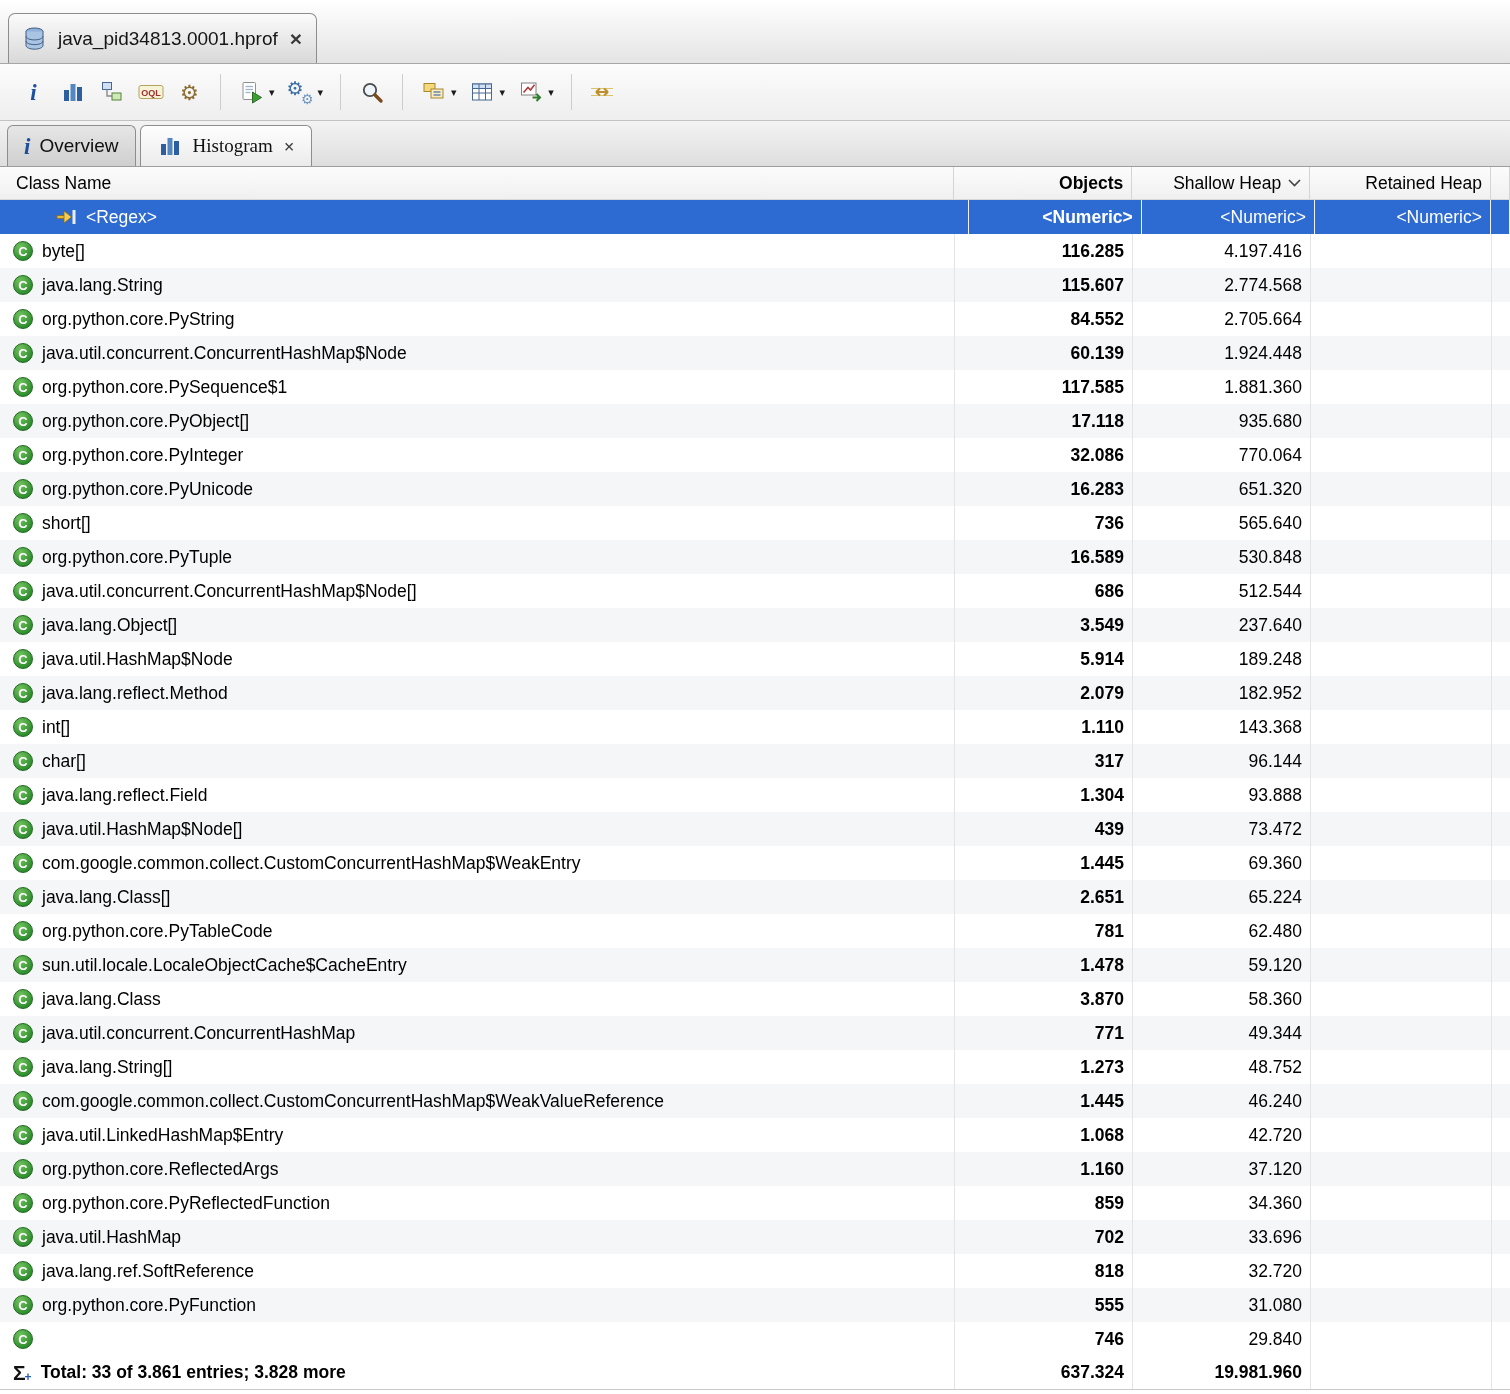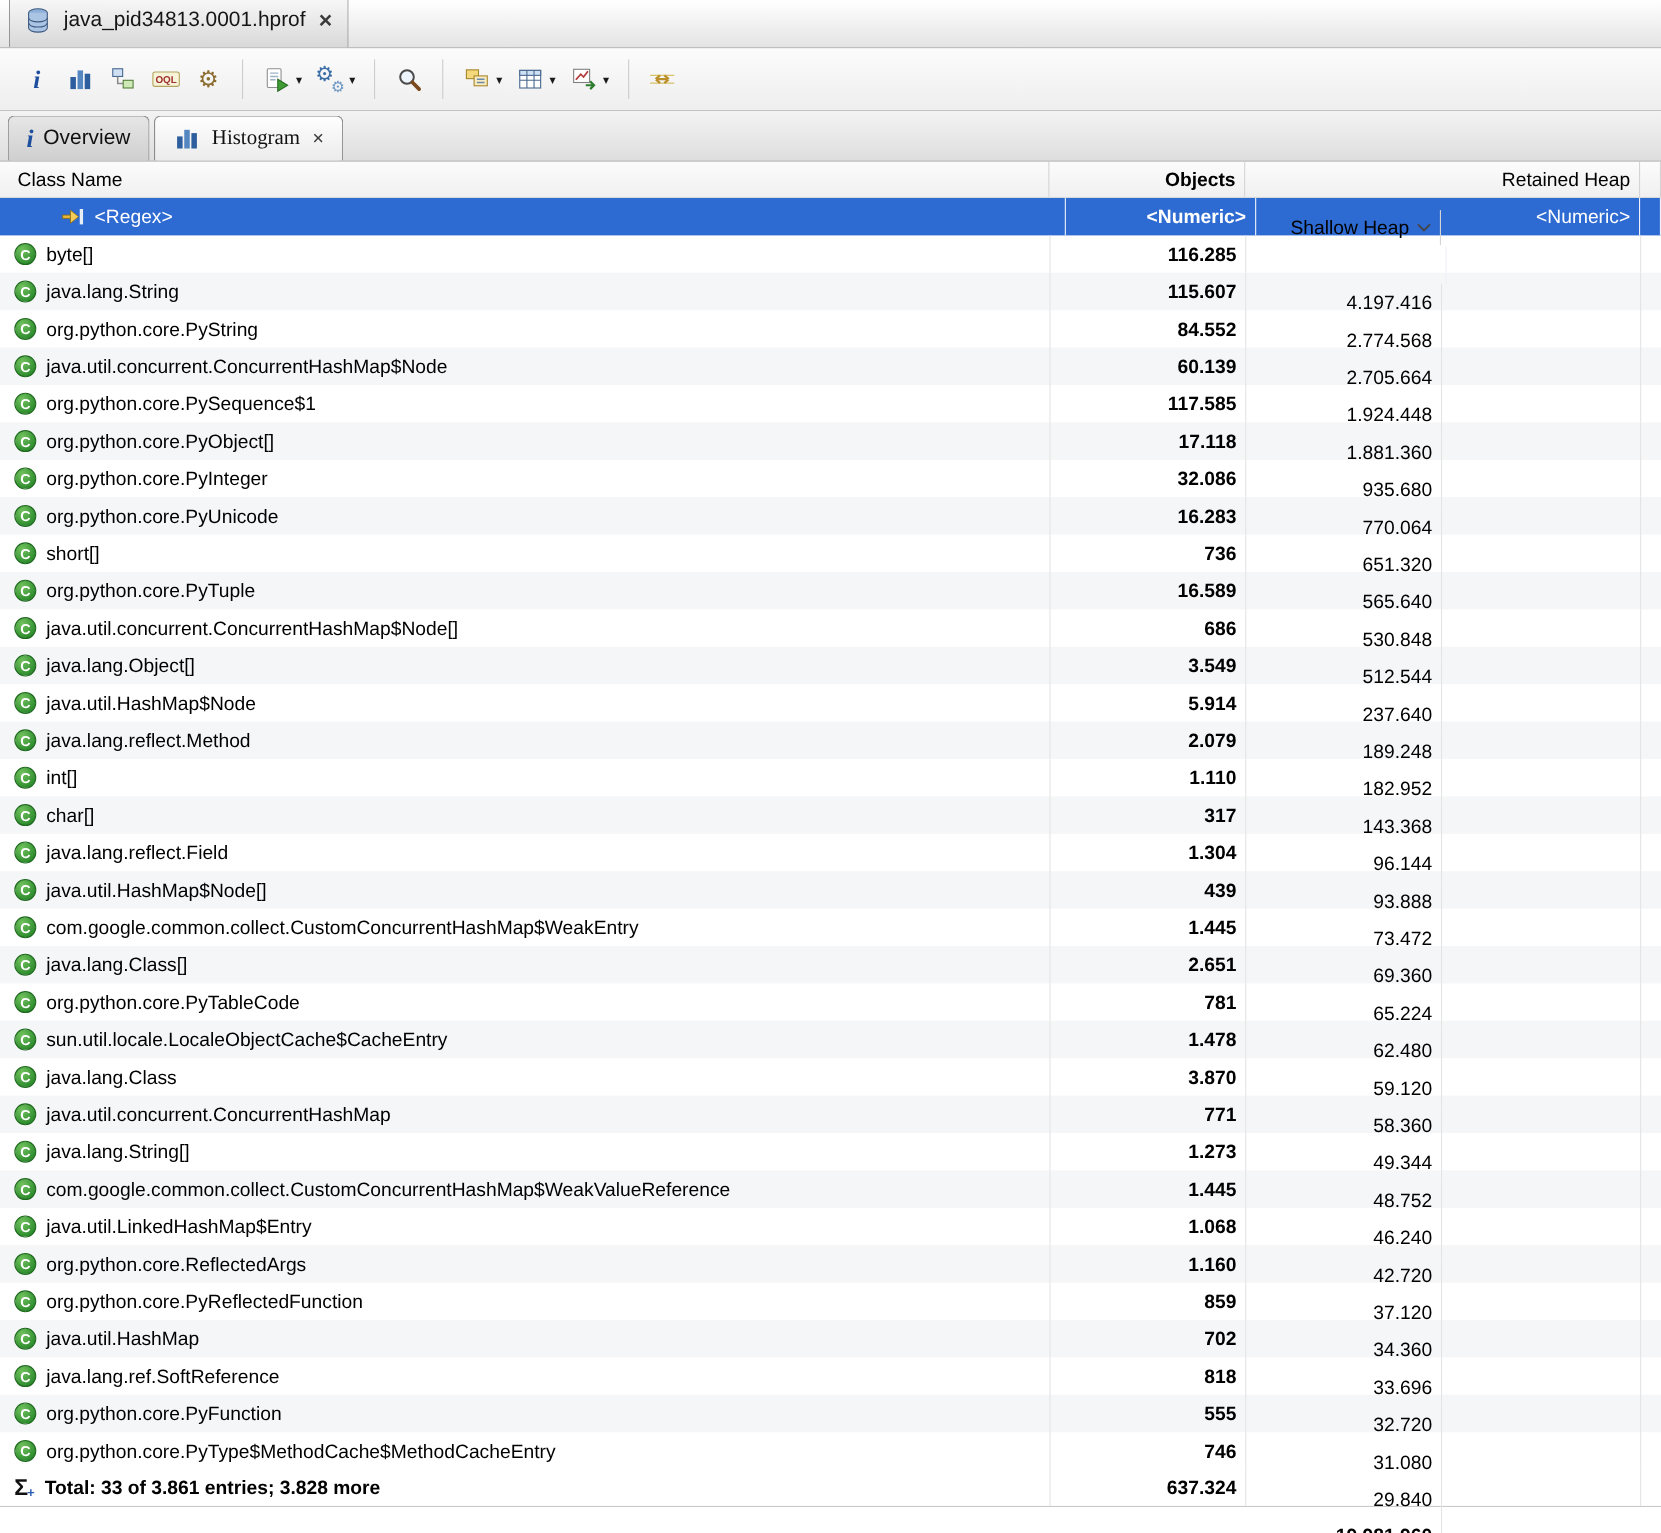--- a/index.html
+++ b/index.html
@@ -5,21 +5,21 @@
   :root{
     --selection-blue:#2d6bd2;
     --row-alt:#f5f6f7;
     --class-green-1:#72c25e;
     --class-green-2:#2e8c2e;
   }
   *{box-sizing:border-box;margin:0;padding:0;}
   body{width:1510px;height:1394px;font-family:"Liberation Sans",sans-serif;background:#fff;color:#000;overflow:hidden;}
 
   
-  .editor-tabbar{height:44px;background:linear-gradient(#ffffff,#e4e4e4);border-bottom:1px solid #a6a6a6;display:flex;align-items:flex-end;padding-left:8px;}
+  .editor-tabbar{height:64px;background:linear-gradient(#ffffff,#e4e4e4);border-bottom:1px solid #a6a6a6;display:flex;align-items:flex-end;padding-left:8px;}
   .editor-tab{height:50px;display:flex;align-items:center;gap:10px;padding:0 14px 0 12px;background:linear-gradient(#fbfbfb,#d8d8d8);border:1px solid #8d8d8d;border-bottom:none;border-radius:7px 7px 0 0;font-size:19px;color:#151515;cursor:pointer;}
   .tab-close{font-size:21px;line-height:1;color:#3a3a3a;font-weight:bold;margin-left:2px;cursor:pointer;}
 
   
   .toolbar{height:57px;background:linear-gradient(#fcfcfc,#eeeeee);border-bottom:1px solid #c2c2c2;display:flex;align-items:center;padding:0 14px;}
   .tbtn{display:flex;align-items:center;gap:4px;padding:3px 6px;border-radius:4px;cursor:pointer;}
   .ticon{width:27px;height:27px;display:flex;align-items:center;justify-content:center;}
   .dd{font-size:11px;color:#1a1a1a;}
   .tsep{width:1px;height:36px;background:#cdcdcd;margin:0 11px;}
   .info-i{font-family:"Liberation Serif",serif;font-style:italic;font-weight:bold;color:#1d4f9e;font-size:23px;line-height:1;}
@@ -34,21 +34,21 @@
   .subtab{height:41px;display:flex;align-items:center;gap:9px;padding:0 16px;font-size:19px;color:#111;border:1px solid #8d8d8d;border-bottom:none;border-radius:6px 6px 0 0;background:linear-gradient(#e6e6e6,#cfcfcf);margin-right:4px;cursor:pointer;}
   .subtab.active{background:linear-gradient(#fefefe,#ebebeb);font-family:Liberation Serif, serif;}
   .subtab .tab-close{font-size:19px;}
 
   
   .grid{font-size:17.5px;}
   .gridrow{display:flex;height:34px;text-align:right;}
   .cell{height:100%;display:flex;align-items:center;border-right:1px solid #e4e4e4;padding:0 8px 0 10px;overflow:hidden;white-space:nowrap;}
   .col-name{width:955px;gap:9px;padding-left:13px;}
   .col-objects{width:178px;justify-content:flex-end;font-weight:bold;}
-  .col-shallow{width:178px;justify-content:flex-end;margin-top:44px;}
+  .col-shallow{width:178px;justify-content:flex-end;}
   .col-retained{width:181px;justify-content:flex-end;}
   .col-fill{width:18px;border-right:none;}
   .header-row{height:33px;background:linear-gradient(#fcfcfc,#f0f0f0);border-bottom:1px solid #d8d8d8;}
   .header-row .cell{border-right:1px solid #d4d4d4;}
   .header-row .col-name{padding-left:16px;}
   .sorticon{margin-left:7px;display:flex;align-items:center;}
   .filter-row{background:var(--selection-blue,#2d6bd2);color:#fff;padding-left:42px;}
   .filter-row .cell{border-right:1px solid #eef2f8;}
   .datarow:nth-child(even){background:var(--row-alt,#f5f6f7);}
   .cicon{flex:0 0 auto;width:20px;height:20px;border-radius:50%;background:radial-gradient(circle at 35% 28%,var(--class-green-1,#72c25e),var(--class-green-2,#2e8c2e) 75%);border:1px solid #1f6a1f;color:#fff;font-size:13px;font-weight:bold;display:flex;align-items:center;justify-content:center;}
@@ -562,21 +562,20 @@
           <span>org.python.core.PyFunction</span>
         </div>
         <div class="cell col-objects">555</div>
         <div class="cell col-shallow">31.080</div>
         <div class="cell col-retained"></div>
         <div class="cell col-fill"></div>
       </div>
       <div class="gridrow datarow">
         <div class="cell col-name">
           <span class="cicon">C</span>
-          <span>org.python.core.PyType$MethodCache$MethodCacheEntry</span>
         </div>
         <div class="cell col-objects">746</div>
         <div class="cell col-shallow">29.840</div>
         <div class="cell col-retained"></div>
         <div class="cell col-fill"></div>
       </div>
     </div>
 
   <div class="gridrow total-row">
     <div class="cell col-name">

